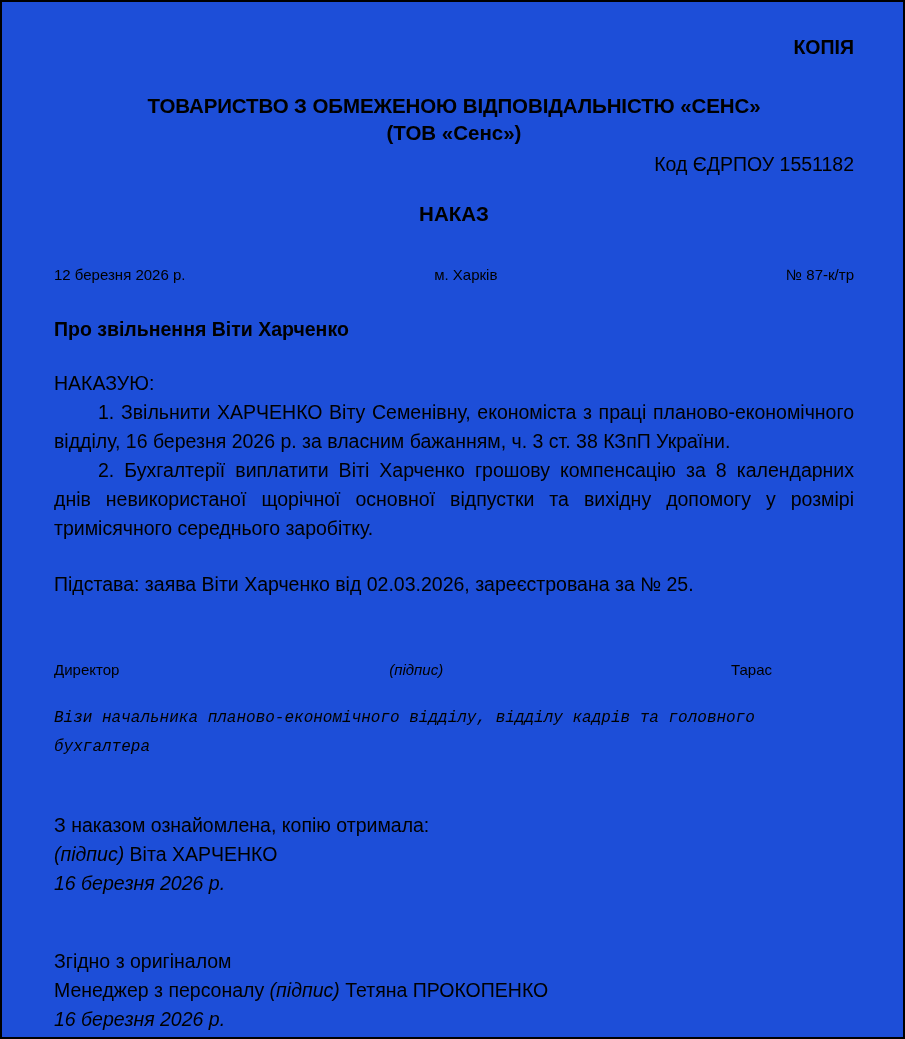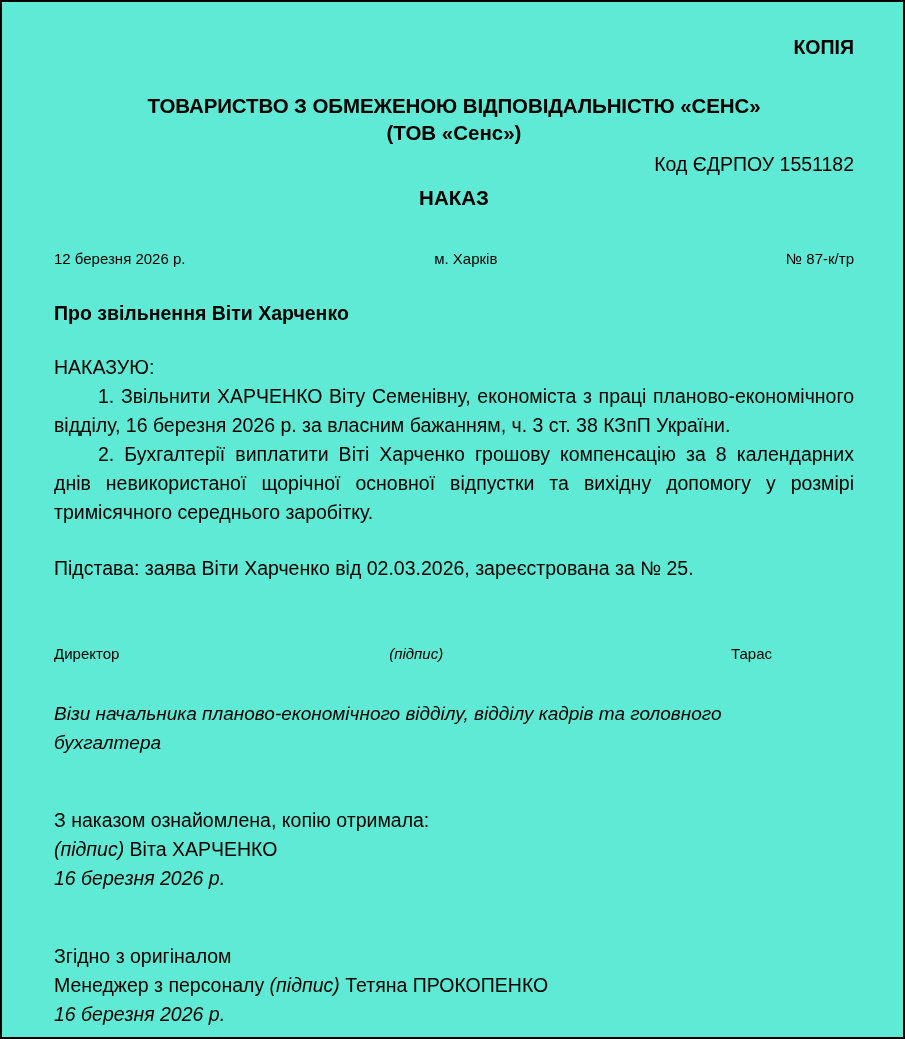--- a/index.html
+++ b/index.html
@@ -66,21 +66,21 @@
     line-height: 29px;
     text-align: right;
     margin-top: 4px;
   }
 
   .doc-kind {
     font-size: 20.5px;
     line-height: 29px;
     font-weight: bold;
     text-align: center;
-    margin-top: 4px;
+    margin-top: 20px;
   }
 
   
   .meta-row {
     display: flex;
     align-items: baseline;
     font-size: 15px;
     line-height: 29px;
     margin-top: 32px;
   }
@@ -132,35 +132,36 @@
   .sign-row .s-post { flex: 0 0 auto; }
   .sign-row .s-sig  { flex: 1 1 auto; text-align: center; padding-right: 18px; font-style: italic; }
   .sign-row .s-name { flex: 0 0 auto; padding-right: 82px; }
 
   .sign-surname {
     font-size: 19.5px;
     line-height: 29px;
   }
 
   .visas {
-    font-size: 19px;
+    font-size: 16px;
     line-height: 29px;
     font-style: italic;
-    margin-top: 31px;
+    margin-top: 20px;
     max-width: 740px;
+    font-family: Liberation Mono, monospace;
   }
 
   
   .ack-block  { margin-top: 49px; }
   .cert-block { margin-top: 49px; }
 </style>
 </head>
 <body>
 
-<div id="page" style="background: #5eead4; border-color: rgb(0, 0, 0); color: rgb(0, 0, 0);">
+<div id="page" style="background: #1d4ed8; border-color: rgb(0, 0, 0); color: rgb(0, 0, 0);">
   <div class="sheet">
 
     <div class="copy-mark">КОПІЯ</div>
 
     <div class="org-name">ТОВАРИСТВО З ОБМЕЖЕНОЮ ВІДПОВІДАЛЬНІСТЮ «СЕНС»</div>
 
     <div class="org-short">(ТОВ «Сенс»)</div>
 
     <div class="edrpou">Код ЄДРПОУ 1551182</div>
 

